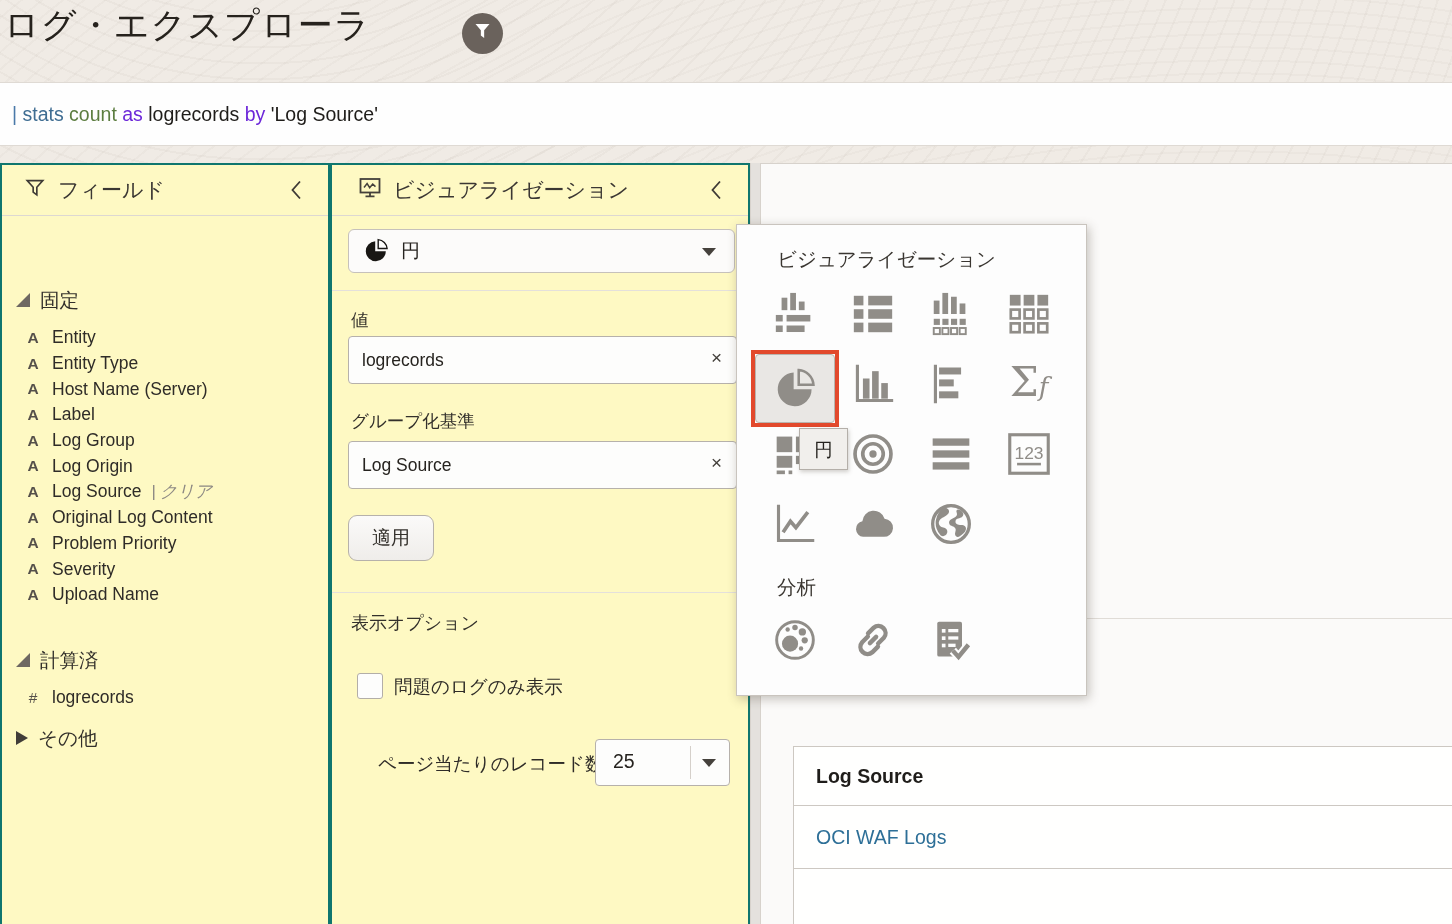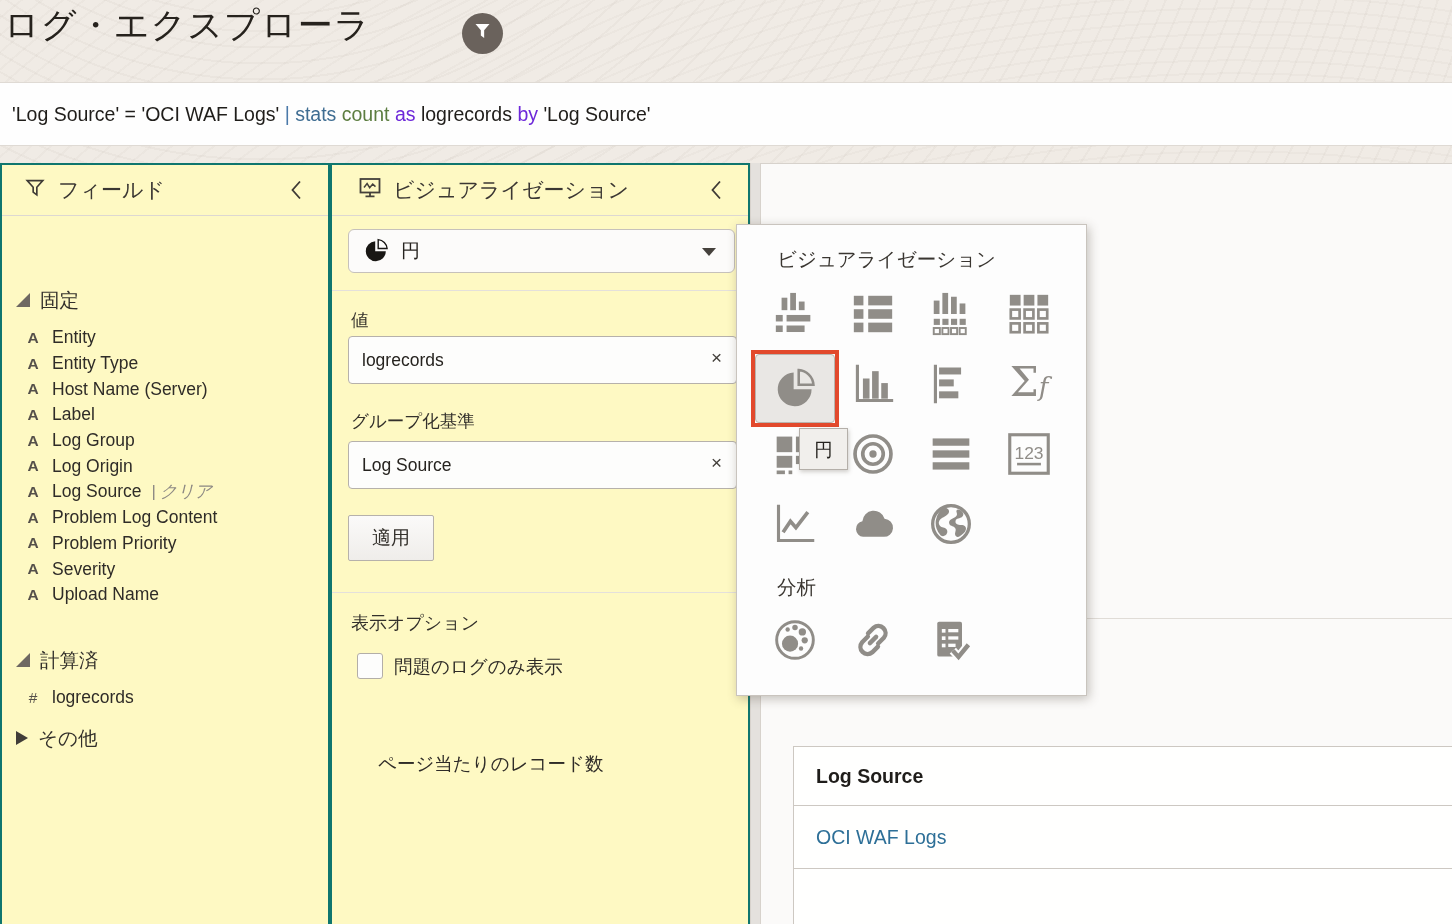--- a/index.html
+++ b/index.html
@@ -54,21 +54,21 @@
     background:#fcfbfa;display:flex;align-items:center;cursor:pointer}
   .viz-dropdown .dd-label{font-size:19px;color:#26231f;margin-left:12px}
   .caret-down{width:0;height:0;border-left:7px solid transparent;border-right:7px solid transparent;
     border-top:8px solid #45413c;position:absolute;right:18px;top:18px}
   .hdiv{position:absolute;left:0;width:100%;height:0;border-top:1px solid #e4e0db}
   .fld-label{position:absolute;left:19px;font-size:17.5px;color:#33302b}
   .input-box{position:absolute;left:16px;width:387px;height:46px;border:1px solid #b6b1ab;border-radius:4px;background:#fdfdfc}
   .input-box input{border:none;outline:none;background:transparent;width:330px;height:100%;
     padding:0 0 0 13px;font-size:17.5px;color:#26231f;font-family:"Liberation Sans","DejaVu Sans",sans-serif}
   .clear-x{position:absolute;right:14px;top:10px;font-size:19px;color:#45413c;cursor:pointer}
-  .apply-btn{position:absolute;left:16px;top:350px;width:86px;height:46px;border:1px solid #b6b1ab;border-radius:2px;
+  .apply-btn{position:absolute;left:16px;top:350px;width:86px;height:46px;border:1px solid #b6b1ab;border-radius:9px;
     background:linear-gradient(#fbfaf9,#efedea);font-size:19px;color:#34312c;cursor:pointer;
     font-family:"Liberation Sans","DejaVu Sans",sans-serif}
   .opt-label{position:absolute;left:19px;top:446px;font-size:18px;color:#33302b}
   .cb-row{position:absolute;left:25px;display:flex;align-items:center;cursor:pointer}
   .cb-box{width:24px;height:24px;border:1.5px solid #b3aea8;border-radius:3px;background:#fdfdfc;flex:none}
   .cb-lbl{margin-left:11px;font-size:18.5px;color:#2f2c28}
   .pp-label{position:absolute;left:46px;top:586px;font-size:18.5px;color:#2f2c28}
   .pp-select{position:absolute;left:263px;top:574px;width:133px;height:45px;border:1px solid #b6b1ab;border-radius:4px;
     background:#fdfdfc;cursor:pointer}
   .pp-value{position:absolute;left:17px;top:10px;font-size:19.5px;color:#26231f}
@@ -104,21 +104,21 @@
 <div class="abs app-title">ログ・エクスプローラ</div>
 <div class="abs filter-circle">
   <span>
     <svg viewBox="0 0 24 24" width="21" height="21">
         <path d="M4 3.5h16l-6.1 7v9l-3.8-2.9v-6.1z" fill="#ffffff"></path>
       </svg>
   </span>
 </div>
 
 <div class="abs query-bar">
-  <span class="q-plain">'Log Source' = 'OCI WAF Logs' </span><span class="q-pipe">| </span><span class="q-stats">stats </span><span class="q-count">count </span><span class="q-kw">as </span><span class="q-plain">logrecords </span><span class="q-kw">by </span><span class="q-plain">'Log Source'</span>
+  <span class="q-pipe">| </span><span class="q-stats">stats </span><span class="q-count">count </span><span class="q-kw">as </span><span class="q-plain">logrecords </span><span class="q-kw">by </span><span class="q-plain">'Log Source'</span>
 </div>
 
 <div class="abs panel left-panel">
   <div class="panel-header">
     <span style="margin-left:22px">
       <svg viewBox="0 0 24 24" width="22" height="22">
           <path d="M3.5 4h17l-6.5 7.2v8.3l-4-3v-5.3z" fill="none" stroke="#3e3a35" stroke-width="1.8"></path>
         </svg>
     </span>
     <span class="ph-title" style="margin-left:12px">フィールド</span>
@@ -165,21 +165,21 @@
         <span class="f-lbl">Log Origin</span>
       </div>
     <div class="f-row">
       <span class="f-ico">A</span>
       <span class="f-lbl">Log Source</span>
       <span class="f-sep">|</span>
       <span class="f-clear">クリア</span>
     </div>
     <div class="f-row">
         <span class="f-ico">A</span>
-        <span class="f-lbl">Problem Log Content</span>
+        <span class="f-lbl">Original Log Content</span>
       </div>
     <div class="f-row">
         <span class="f-ico">A</span>
         <span class="f-lbl">Problem Priority</span>
       </div>
     <div class="f-row">
         <span class="f-ico">A</span>
         <span class="f-lbl">Severity</span>
       </div>
     <div class="f-row">
@@ -252,26 +252,31 @@
     <input type="text" readonly="" value="Log Source" style="">
     <span class="clear-x">×</span>
   </div>
 
   <button class="apply-btn">適用</button>
 
   <div class="hdiv" style="top:427px"></div>
 
   <span class="opt-label">表示オプション</span>
 
-  <div class="cb-row" style="top:488px">
+  <div class="cb-row" style="top:508px">
     <span class="cb-box"></span>
     <span class="cb-lbl">問題のログのみ表示</span>
   </div>
 
   <span class="pp-label">ページ当たりのレコード数</span>
+  <div class="pp-select">
+    <span class="pp-value">25</span>
+    <span class="pp-sep"></span>
+    <span class="caret-down pp-caret"></span>
+  </div>
 </div>
 
 <div class="abs panel-divider"></div>
 
 <div class="abs main-area">
   <div class="main-divider"></div>
   <div class="res-table">
     <div class="rt-head">
       <span>Log Source</span>
     </div>

